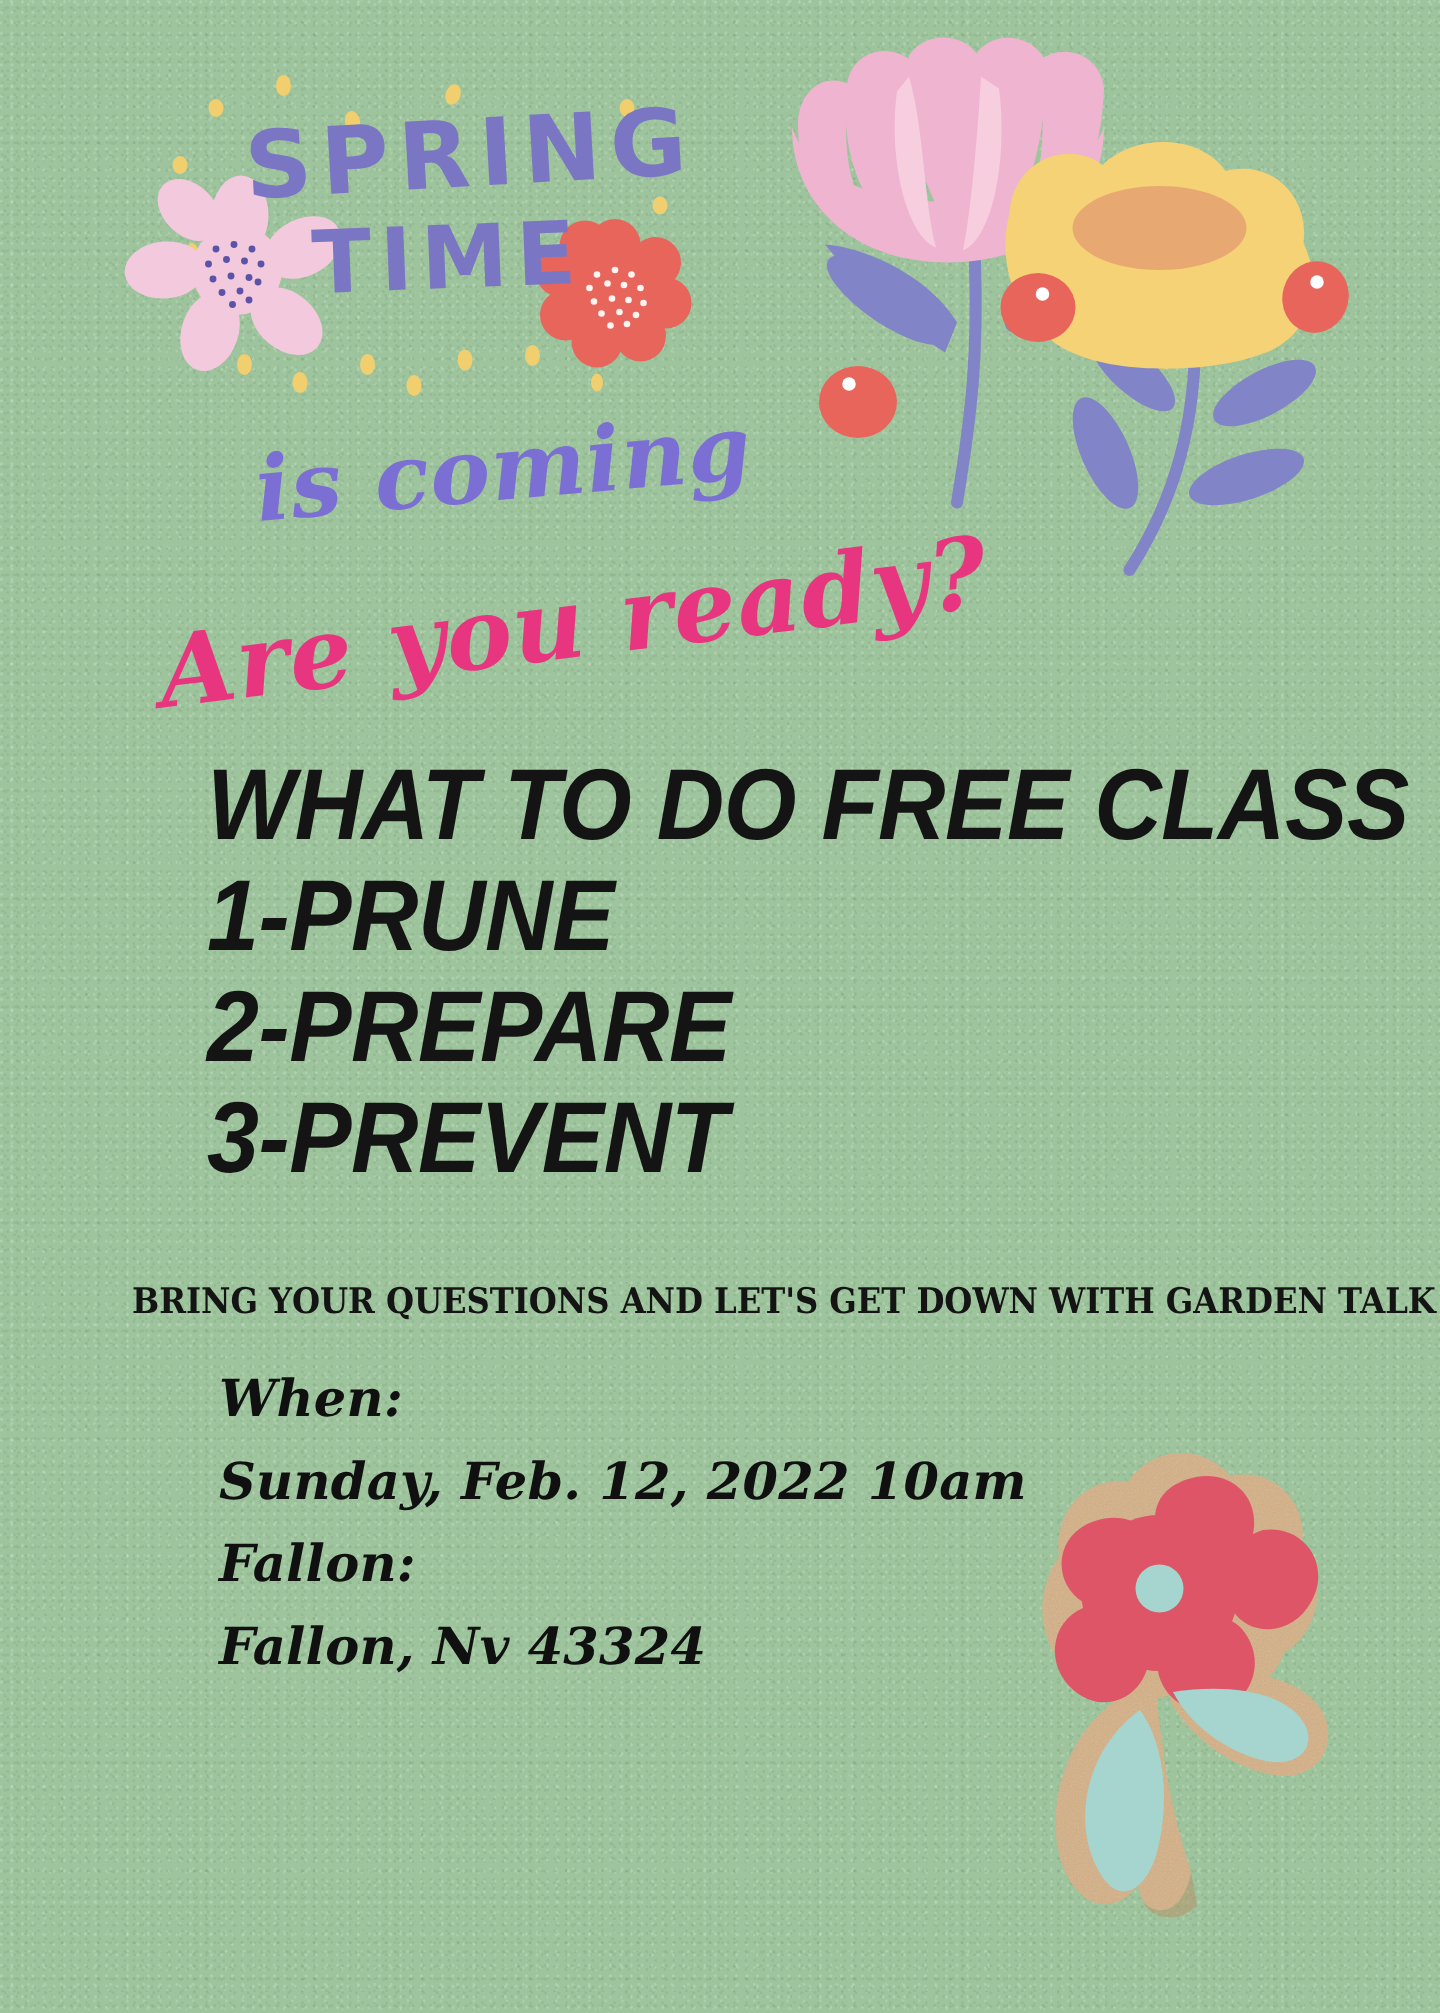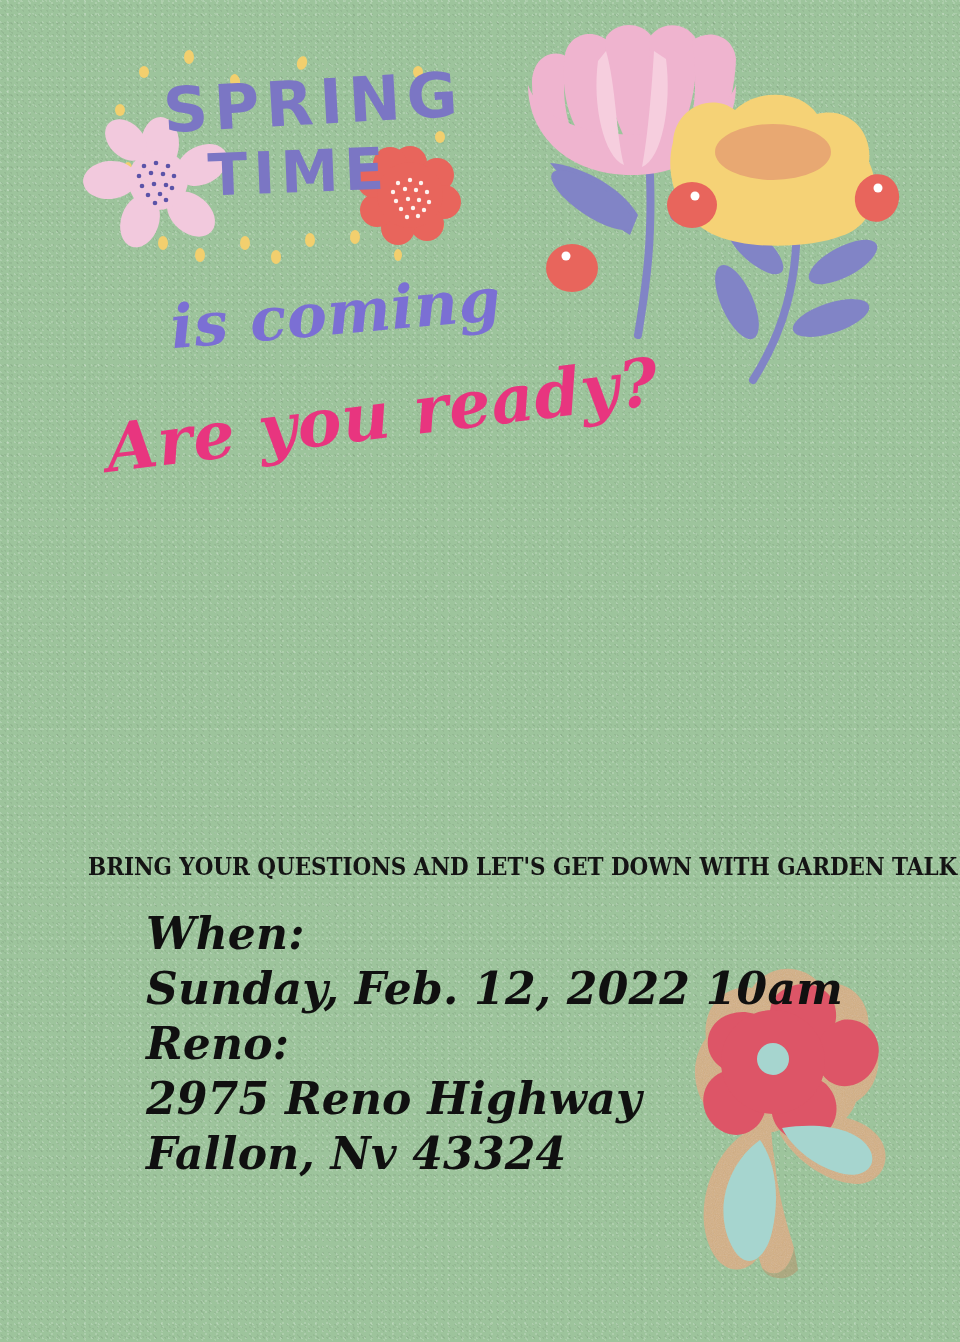--- a/index.html
+++ b/index.html
@@ -121,21 +121,21 @@
   #details {
     position: absolute;
     z-index: 4;
     left: 146px; top: 906px;
     width: 520px;
   }
   #details .dl {
     font-family: "DejaVu Serif", serif;
     font-style: italic;
     font-weight: bold;
-    font-size: 44px;
+    font-size: 34px;
     line-height: 55px;
     color: #101010;
     white-space: nowrap;
     letter-spacing: .005em;
   }
 </style>
 </head>
 <body>
 
 <div id="poster">
@@ -269,28 +269,33 @@
       <circle cx="338" cy="8" r="4.5" fill="#ffffff"></circle>
     </g>
   </svg>
 
   <div class="springtime" id="word-spring">SPRING</div>
   <div class="springtime" id="word-time">TIME</div>
 
   <div id="is-coming">is coming</div>
   <div id="are-you-ready">Are you ready?</div>
 
+  <div id="headline-block">
+    <div class="hl">WHAT TO DO FREE CLASS</div>
+    <div class="hl">1-PRUNE</div>
+    <div class="hl">2-PREPARE</div>
+    <div class="hl">3-PREVENT</div>
+  </div>
 
   <div id="subline">BRING YOUR QUESTIONS AND LET'S GET DOWN WITH GARDEN TALK</div>
 
   <div id="details">
     <div class="dl">When:</div>
     <div class="dl">Sunday, Feb. 12, 2022 10am</div>
-    <div class="dl">Reno:</div>
-    <div class="dl">2975 Reno Highway</div>
+    <div class="dl">Fallon:</div>
     <div class="dl">Fallon, Nv 43324</div>
   </div>
 
   <svg class="layer" style="left:630px;top:912px;z-index:3" width="340" height="380" viewBox="0 0 340 380">
     <defs>
       <filter id="woodtex" x="-20%" y="-20%" width="140%" height="140%">
         <feTurbulence type="fractalNoise" baseFrequency="0.9" numOctaves="3" result="n"></feTurbulence>
         <feColorMatrix in="n" type="saturate" values="0"></feColorMatrix>
         <feComponentTransfer result="g">
           <feFuncA type="linear" slope="0.22"></feFuncA>

